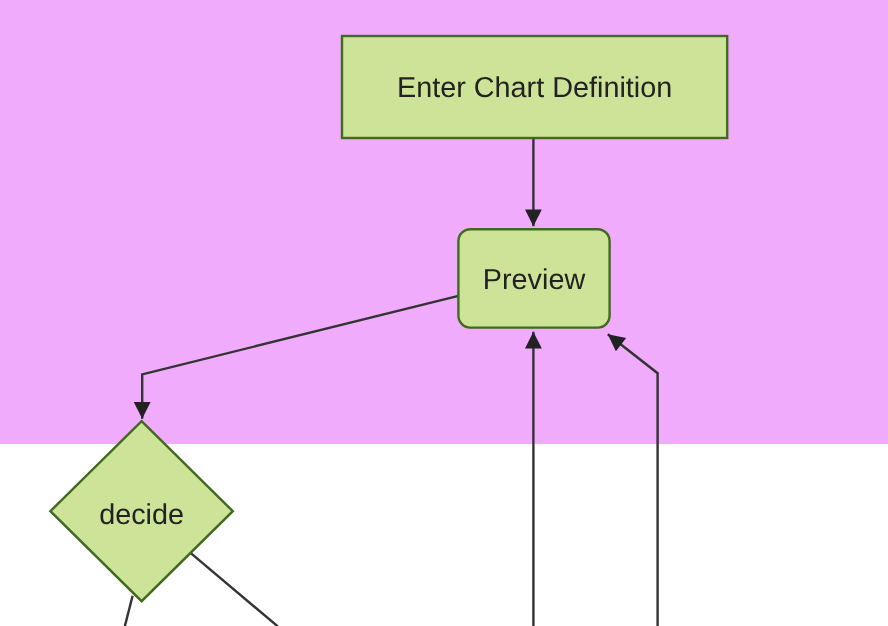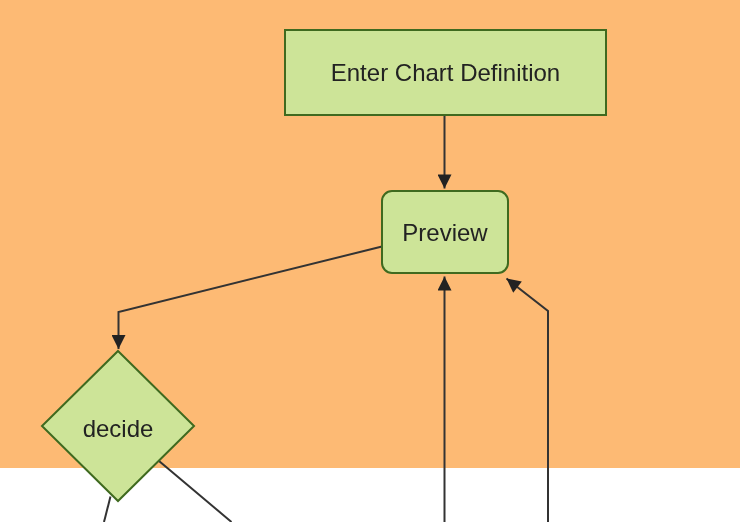--- a/index.html
+++ b/index.html
@@ -7,22 +7,22 @@
     padding: 0;
     background: #ffffff;
     width: 740px;
     height: 522px;
     overflow: hidden;
     font-family: "Liberation Sans", "DejaVu Sans", sans-serif;
   }
   .canvas {
     position: relative;
     width: 740px;
-    height: 468px;
-    background: #fdba74;
+    height: 370px;
+    background: #f0abfc;
   }
   svg { display: block; }
   .edge {
     fill: none;
     stroke: #333333;
     stroke-width: 2px;
   }
   .node {
     fill: #cde498;
     stroke: #3f6a1f;

